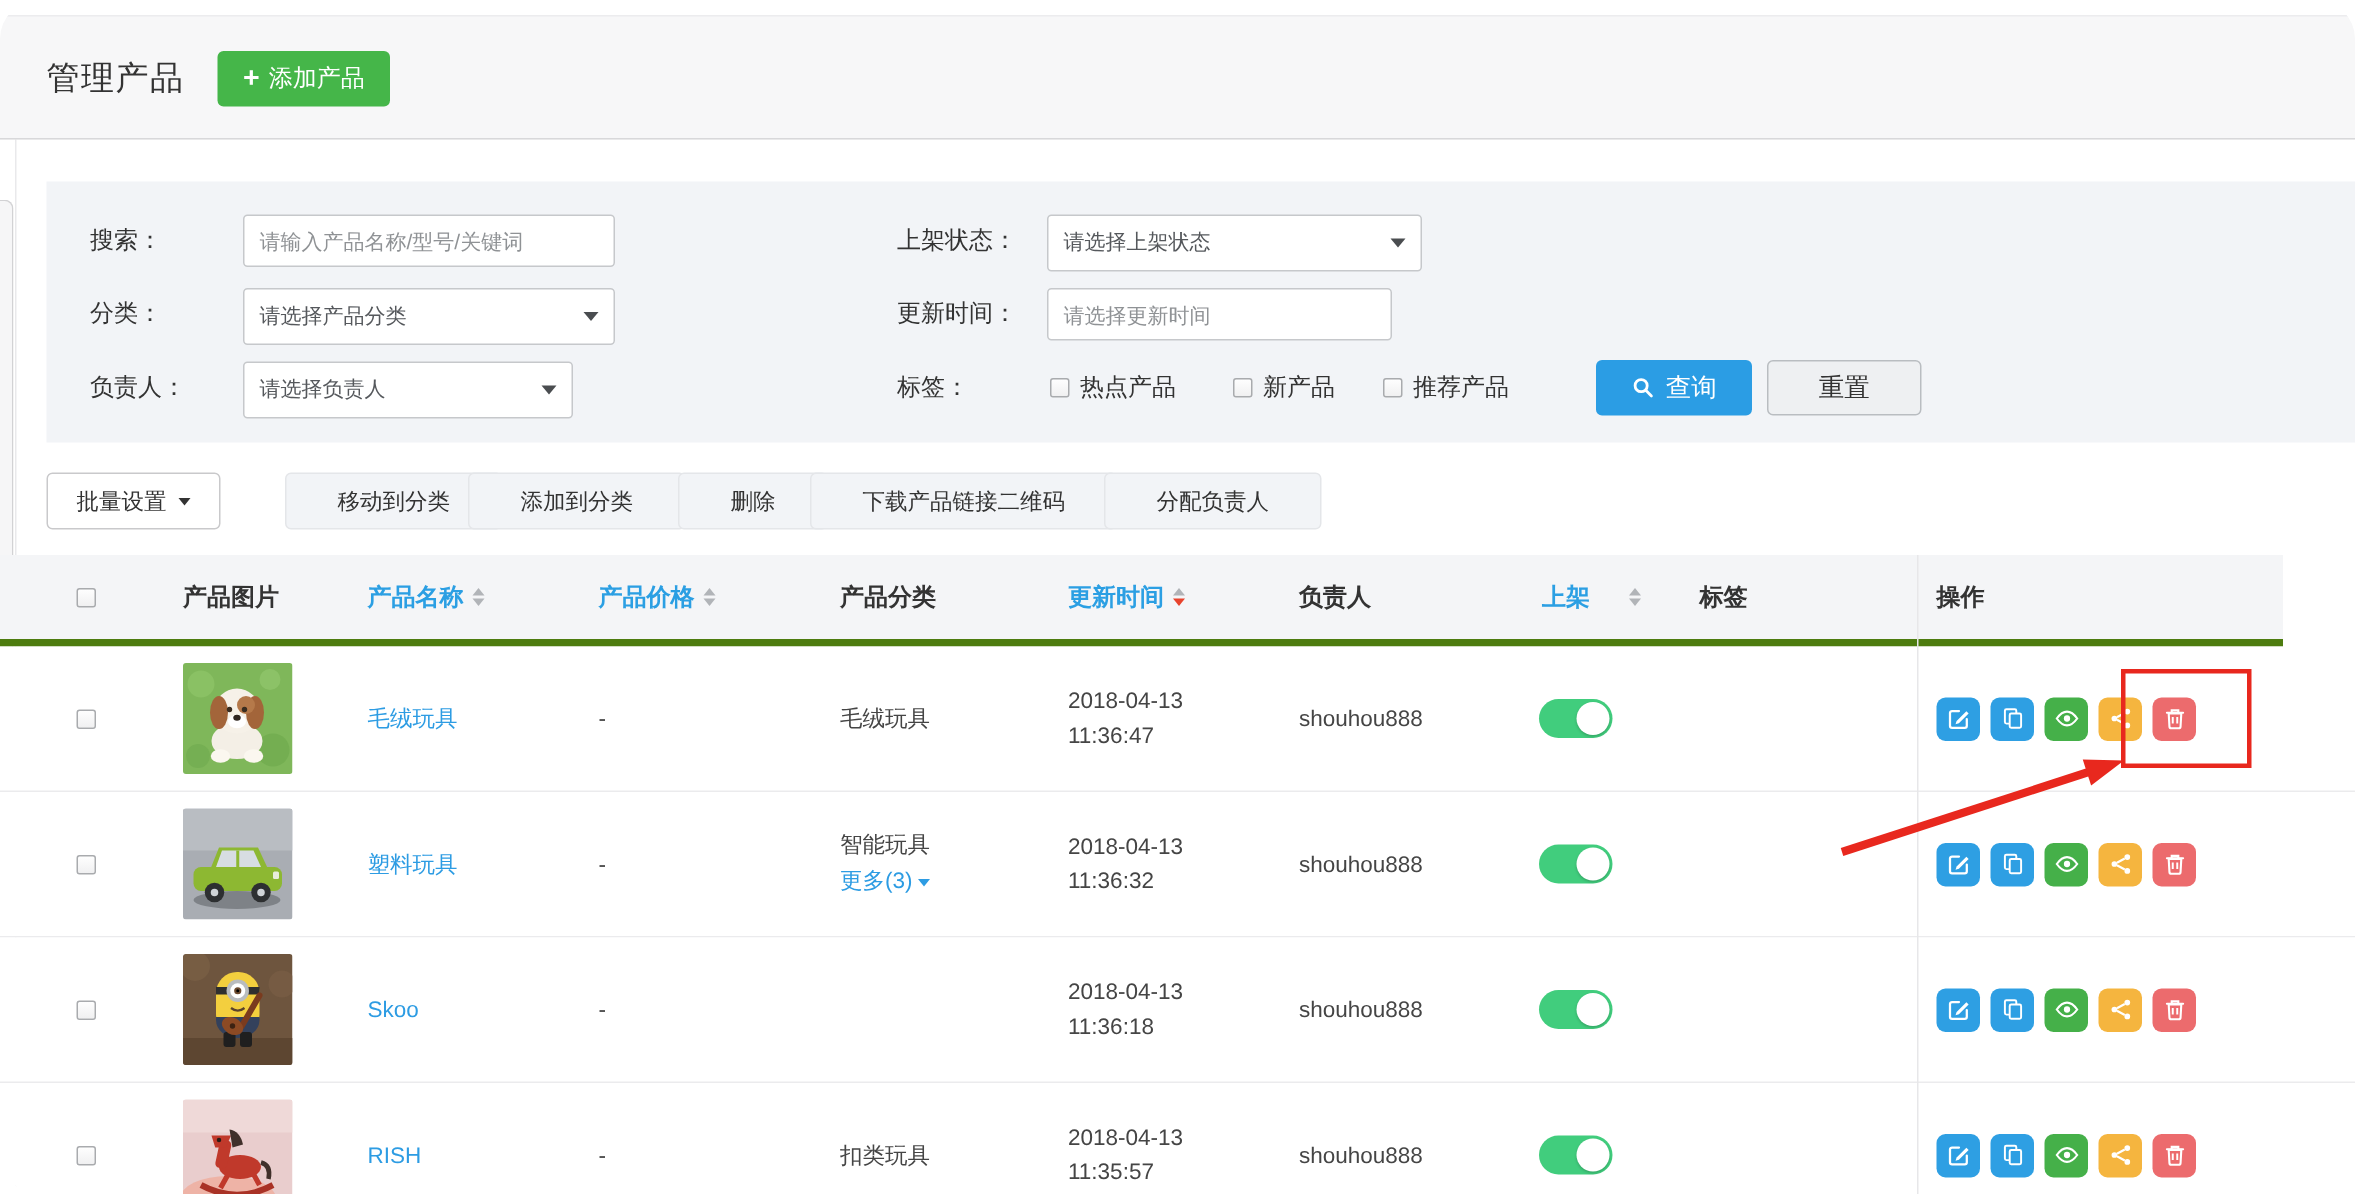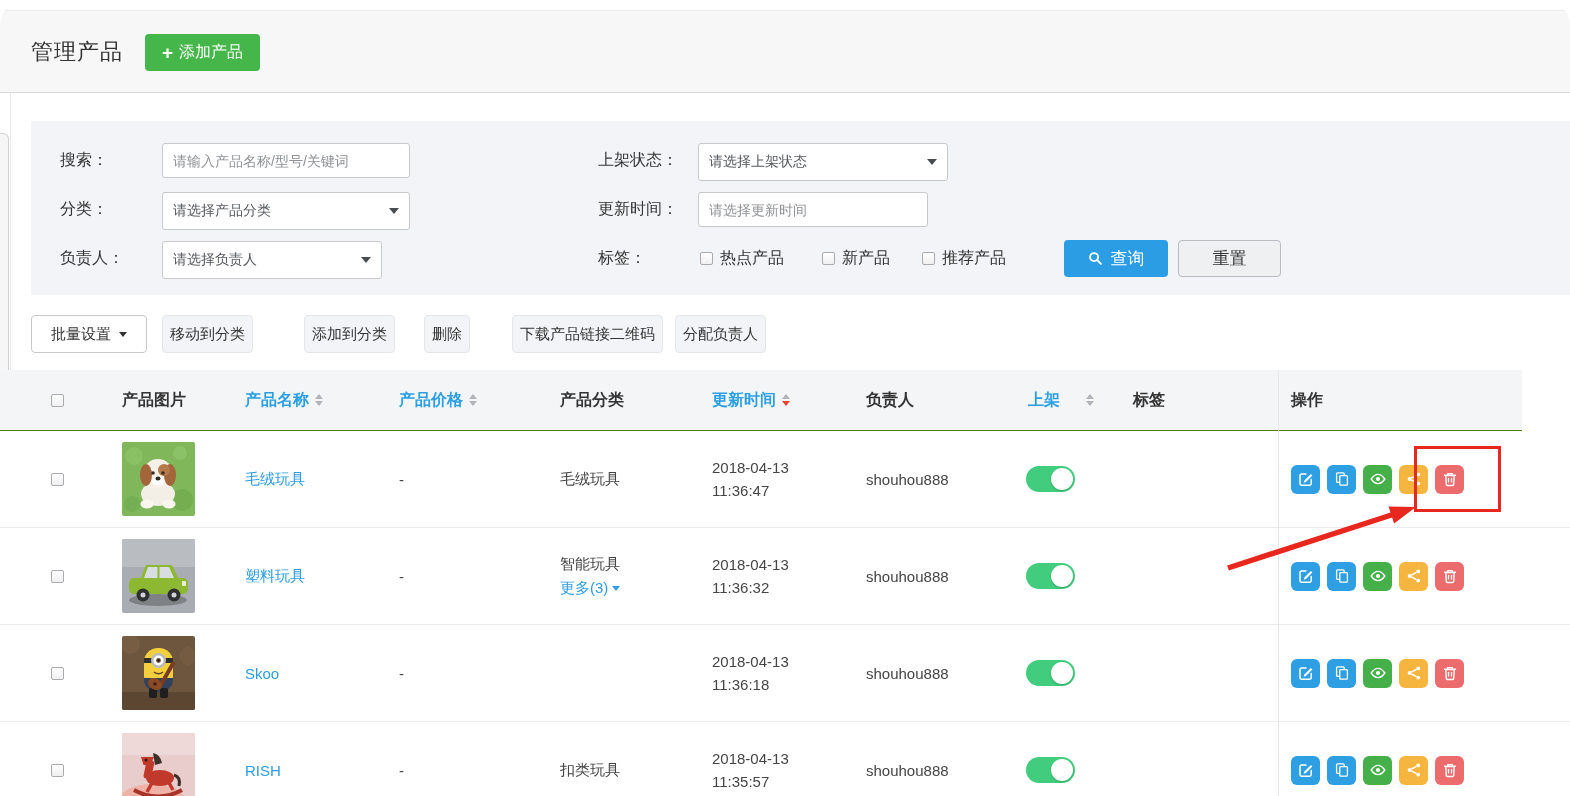--- a/index.html
+++ b/index.html
@@ -41,25 +41,25 @@
                gap:8px; cursor:pointer; font-family:inherit; }
   .reset-btn { position:absolute; width:103px; height:37px; background:#eef0f2; border:1px solid #b9bdc1;
                border-radius:4px; color:#333; font-size:17px; cursor:pointer; font-family:inherit; }
 
   
   .tb-btn { position:absolute; top:315px; height:38px; border-radius:4px; font-size:15px; color:#333;
             display:inline-flex; align-items:center; justify-content:center; gap:8px; cursor:pointer;
             font-family:inherit; }
   .tb-batch { left:31px; width:116px; background:#fff; border:1px solid #c9c9cb; }
   .tb-batch .caret-down { border-top-width:5px; border-left-width:4px; border-right-width:4px; border-top-color:#333; }
-  .tb-gray { background:#f2f4f7; border:1px solid #e4e6e9; padding:0 7px; }
+  .tb-gray { background:#f2f4f7; border:1px solid #e4e6e9; padding:0 34px;margin-left:28px; }
 
   
   .thead { position:absolute; left:0; top:370px; width:1522px; height:61px; background:#f4f5f7;
-           border-bottom:1px solid #4d7c0f; }
+           border-bottom:5px solid #4d7c0f; }
   .hcell { position:absolute; top:0; height:100%; display:flex; align-items:center; font-size:16px;
            font-weight:bold; color:#333; }
   .hcell.sortable { color:#2b9fe3; cursor:pointer; }
   .sort { display:inline-flex; flex-direction:column; margin-left:6px; gap:2px; }
   .sort .up { width:0; height:0; border-left:4px solid transparent; border-right:4px solid transparent;
               border-bottom:5px solid #b1b4b8; }
   .sort .down { width:0; height:0; border-left:4px solid transparent; border-right:4px solid transparent;
                 border-top:5px solid #b1b4b8; }
   .sort .down.active { border-top-color:#e8432d; }
 
@@ -162,30 +162,30 @@
     </button>
   </div>
 
   <button class="tb-btn tb-batch">
     <span>批量设置</span>
     <i class="caret-down"></i>
   </button>
   <button class="tb-btn tb-gray" style="left:162px">
     <span>移动到分类</span>
   </button>
-  <button class="tb-btn tb-gray" style="left:304px">
+  <button class="tb-btn tb-gray" style="left:284px">
     <span>添加到分类</span>
   </button>
   <button class="tb-btn tb-gray" style="left:424px">
     <span>删除</span>
   </button>
   <button class="tb-btn tb-gray" style="left:512px">
     <span>下载产品链接二维码</span>
   </button>
-  <button class="tb-btn tb-gray" style="left:675px">
+  <button class="tb-btn tb-gray" style="left:708px">
     <span>分配负责人</span>
   </button>
 
   <div class="thead">
     <div class="hcell c-check">
         <span class="cb"></span>
       </div>
     <div class="hcell c-img">产品图片</div>
     <div class="hcell sortable c-name">
       <span>产品名称</span>

